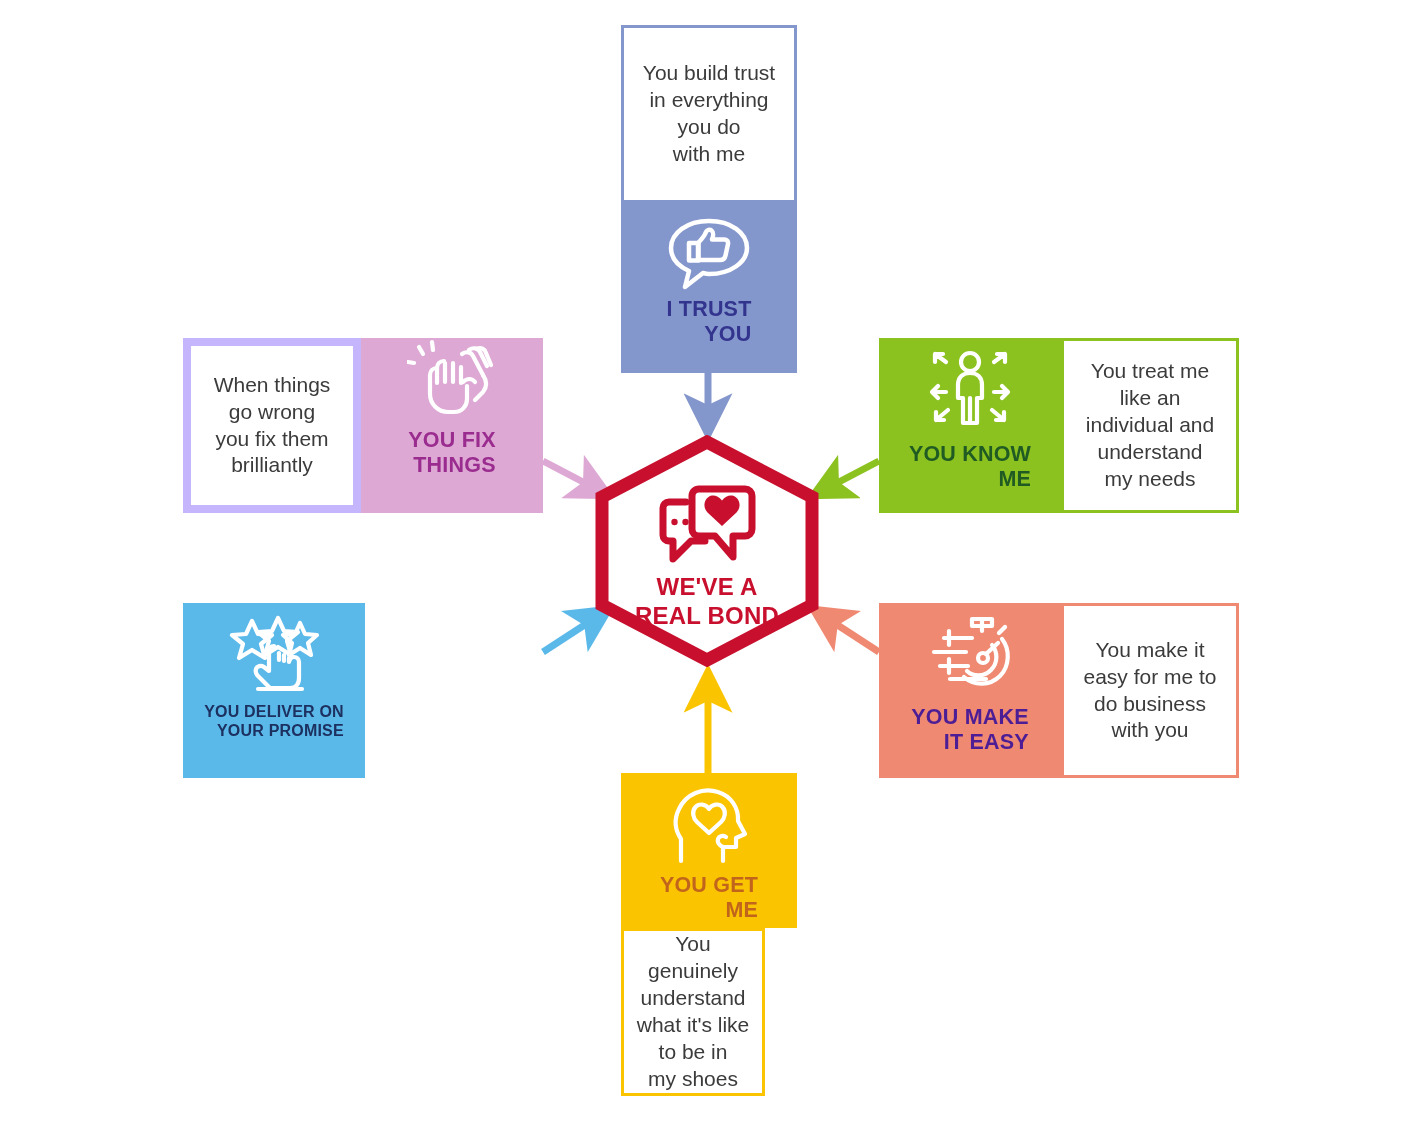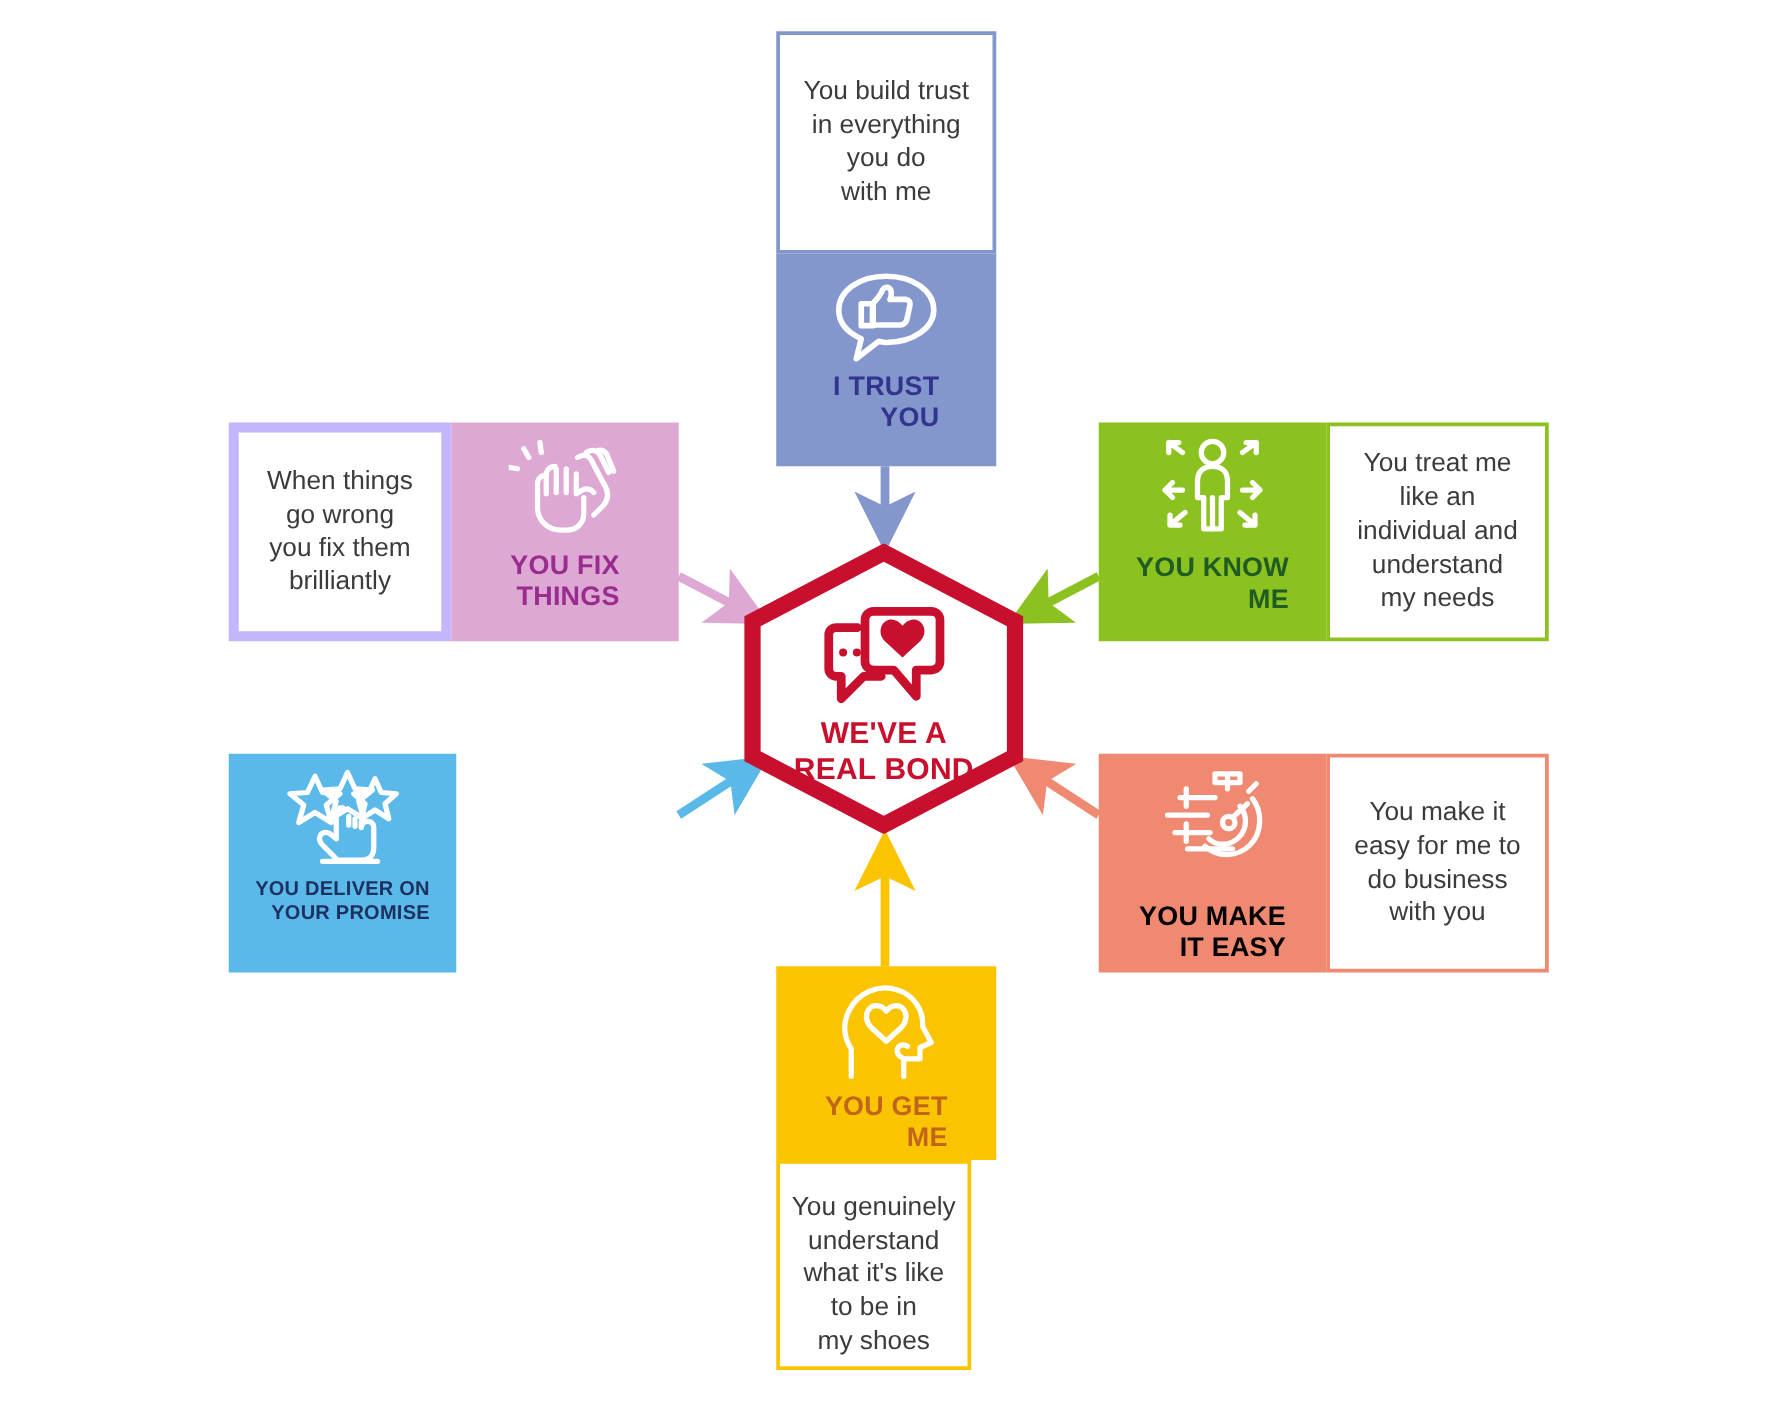--- a/index.html
+++ b/index.html
@@ -92,21 +92,20 @@
   
   #panel-fix { left: 183px; top: 338px; width: 360px; height: 175px; }
   #panel-fix .textbox {
     width: 178px; height: 175px;
     border: 8px solid #c4b5fd;
   }
   #panel-fix .colorbox {
     width: 182px; height: 175px;
     background: #DDA8D4;
     justify-content: flex-start;
-    padding-top: 12px;
   }
   #panel-fix .pill-label { color: #9B2C8F; margin-top: 10px; }
 
   
   #panel-deliver { left: 183px; top: 603px; width: 360px; height: 175px; }
   #panel-deliver .textbox {
     width: 178px; height: 175px;
     border: 3px solid #5BB9EA;
   }
   #panel-deliver .colorbox {
@@ -132,38 +131,37 @@
   }
 
   
   #panel-easy { left: 879px; top: 603px; width: 360px; height: 175px; }
   #panel-easy .colorbox {
     width: 182px; height: 175px;
     background: #F08972;
     justify-content: flex-start;
     padding-top: 10px;
   }
-  #panel-easy .pill-label { color: #000000; margin-top: 26px; }
+  #panel-easy .pill-label { color: #4c1d95; margin-top: 10px; }
   #panel-easy .textbox {
     width: 178px; height: 175px;
     border: 3px solid #F08972;
   }
 
   
   #panel-get { left: 621px; top: 773px; width: 176px; height: 323px; }
   #panel-get .colorbox {
     width: 176px; height: 155px;
     background: #FBC400;
     padding-top: 10px;
   }
   #panel-get .pill-label { color: #C1651C; margin-top: 2px; }
   #panel-get .textbox {
-    width: 156px; height: 168px;
+    width: 144px; height: 168px;
     border: 3px solid #FBC400;
-    align-items: flex-end;
   }
 
   
   #hex-center {
     position: absolute;
     left: 592px; top: 435px;
     width: 230px; height: 232px;
     z-index: 3;
   }
   #hex-center .hex-inner {

